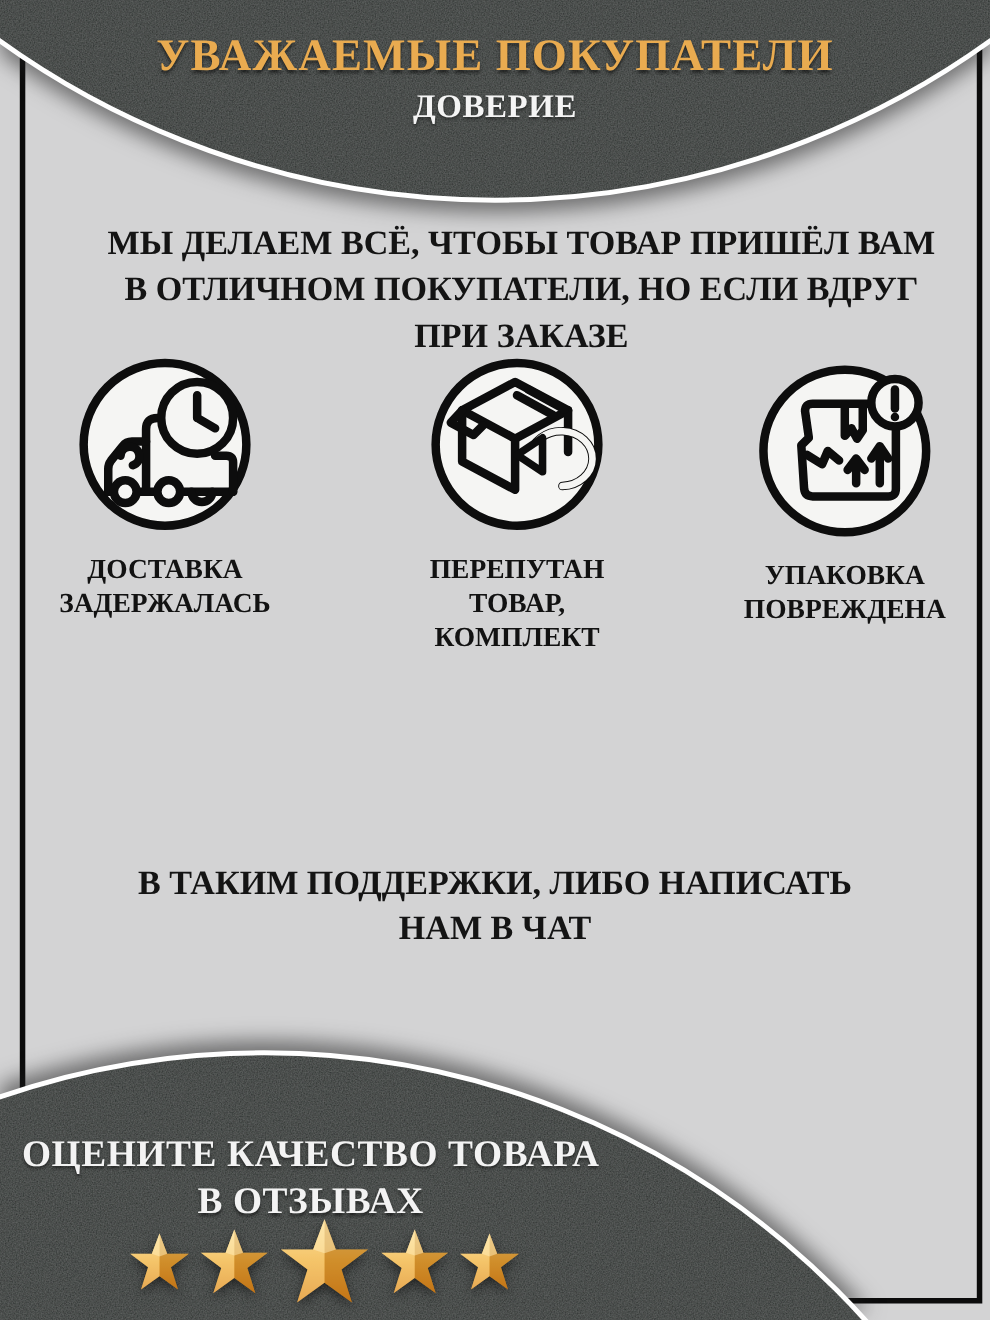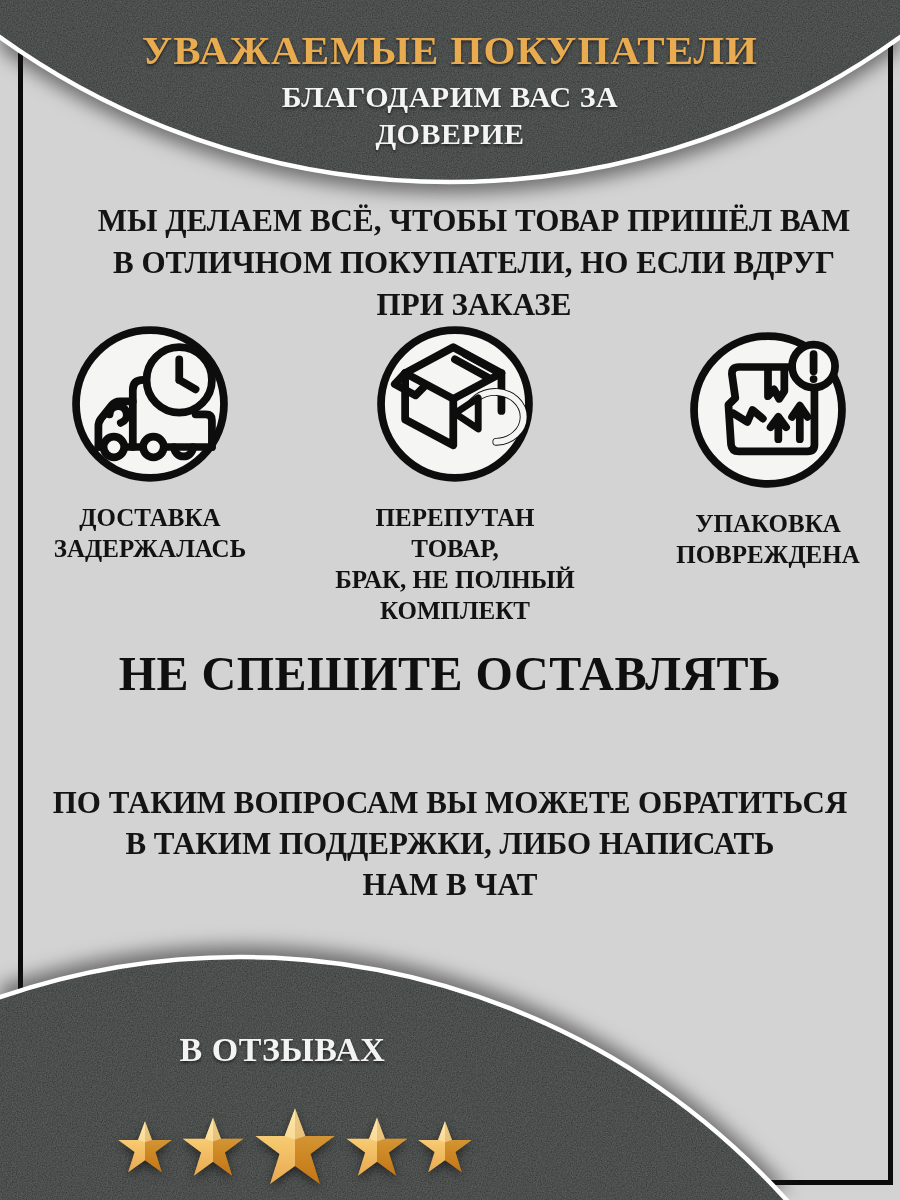--- a/index.html
+++ b/index.html
@@ -26,21 +26,21 @@
   }
   .subtitle{
     top:78px;font-size:30px;line-height:37px;color:#f4f4f4;
     text-shadow:0 2px 3px rgba(0,0,0,.5);letter-spacing:.5px;
   }
   .intro{top:200px;font-size:31px;line-height:42px;color:#141414;margin-left:24px;}
 
   .issues{position:absolute;top:318px;left:0;width:900px;height:330px;}
   .issue-col{position:absolute;width:240px;text-align:center;}
   #col-0{left:30px;}
-  #col-1{left:335px;}
+  #col-1{left:350px;}
   #col-2{left:648px;}
   .issue-icon{width:172px;height:172px;display:block;margin:0 auto;}
   #col-2 .issue-icon{margin-top:6px;}
   .issue-label{margin-top:12px;font-size:25px;line-height:31px;color:#121212;}
 
   .warning{top:643px;font-size:48px;line-height:62px;color:#0f0f0f;letter-spacing:.5px;}
   .support{top:782px;font-size:31px;line-height:41px;color:#141414;}
 
   .footer-text{
     top:1028px;left:10px;width:545px;text-align:center;
@@ -76,21 +76,20 @@
     <circle cx="450" cy="-589" r="771" fill="none" stroke="#ffffff" stroke-width="4.5"></circle>
   </svg>
 
   <svg id="bottom-panel" class="panel-svg" width="900" height="280" viewBox="0 0 280">
     <circle cx="240" cy="773" r="736" fill="#282d2b" filter="url(#grain)"></circle>
     <circle cx="240" cy="773" r="736" fill="none" stroke="#ffffff" stroke-width="4.5"></circle>
   </svg>
 
   <div class="content center title">УВАЖАЕМЫЕ ПОКУПАТЕЛИ</div>
   <div class="content center subtitle">
-    <div>БЛАГОДАРИМ ВАС ЗА</div>
     <div>ДОВЕРИЕ</div>
   </div>
 
   <div class="content center intro">
     <div>МЫ ДЕЛАЕМ ВСЁ, ЧТОБЫ ТОВАР ПРИШЁЛ ВАМ</div>
     <div>В ОТЛИЧНОМ ПОКУПАТЕЛИ, НО ЕСЛИ ВДРУГ</div>
     <div>ПРИ ЗАКАЗЕ</div>
   </div>
 
   <div class="issues">
@@ -122,21 +121,20 @@
         <path class="ico" stroke-width="8" d="M42,64 V118 L98,148 V94"></path>
         <path class="ico" stroke-width="8" d="M154,64 V108"></path>
         <path class="ico" stroke-width="7" d="M112,42 L150,63 M100,48 L138,69"></path>
         <path class="ico" stroke-width="7" d="M42,64 L30,77 L54,90 L64,80"></path>
         <path class="ico" stroke-width="17" d="M148,144 A33,29 0 1 0 114,112"></path>
         <path d="M148,144 A33,29 0 1 0 114,112" fill="none" stroke="#f5f5f3" stroke-width="7" stroke-linecap="round"></path>
         <path d="M100,111 L127,93 L127,129 Z" fill="#f5f5f3" stroke="#0d0d0d" stroke-width="8" stroke-linejoin="round"></path>
       </svg>
       <div class="issue-label">
         <div>ПЕРЕПУТАН ТОВАР,</div>
-        <div>БРАК, НЕ ПОЛНЫЙ</div>
         <div>КОМПЛЕКТ</div>
       </div>
     </div>
 
     <div class="issue-col" id="col-2">
       <svg class="issue-icon" viewBox="0 0 200 200">
         <circle class="ico ico-fill" cx="100" cy="100" r="86"></circle>
         <path class="ico" stroke-width="8" d="M66,50 H146 Q154,50 154,58 V140 Q154,148 146,148 H66 Q58,148 57,140 L54,94 L62,86 L58,58 Q58,50 66,50 Z"></path>
         <path class="ico" stroke-width="7" d="M100,52 V84 L107,76 L113,87 L119,78 V52"></path>
         <path class="ico" stroke-width="6" d="M60,104 L76,114 L82,100 L94,110"></path>
@@ -147,30 +145,29 @@
         <circle cx="153" cy="64" r="4.5" fill="#0d0d0d"></circle>
       </svg>
       <div class="issue-label">
         <div>УПАКОВКА</div>
         <div>ПОВРЕЖДЕНА</div>
       </div>
     </div>
   </div>
 
   <div class="content center warning">
-    <div>НЕ СПЕШИТЕ ОСТАВЛЯТЬ</div>
   </div>
 
   <div class="content center support">
-    <div>ПО ТАКИМ ВОПРОСАМ ВЫ МОЖЕТЕ ОБРАТИТЬСЯ</div>
     <div>В ТАКИМ ПОДДЕРЖКИ, ЛИБО НАПИСАТЬ</div>
     <div>НАМ В ЧАТ</div>
   </div>
 
   <div class="content footer-text">
+    <div>ОЦЕНИТЕ КАЧЕСТВО ТОВАРА</div>
     <div>В ОТЗЫВАХ</div>
   </div>
 
   <div class="stars-row">
       <svg viewBox="0 0 100 100" class="star" style="width: 58px; height: 58px;">
         <use href="#star-shape"></use>
       </svg>
       <svg viewBox="0 0 100 100" class="star" style="width: 66px; height: 66px;">
         <use href="#star-shape"></use>
       </svg>

